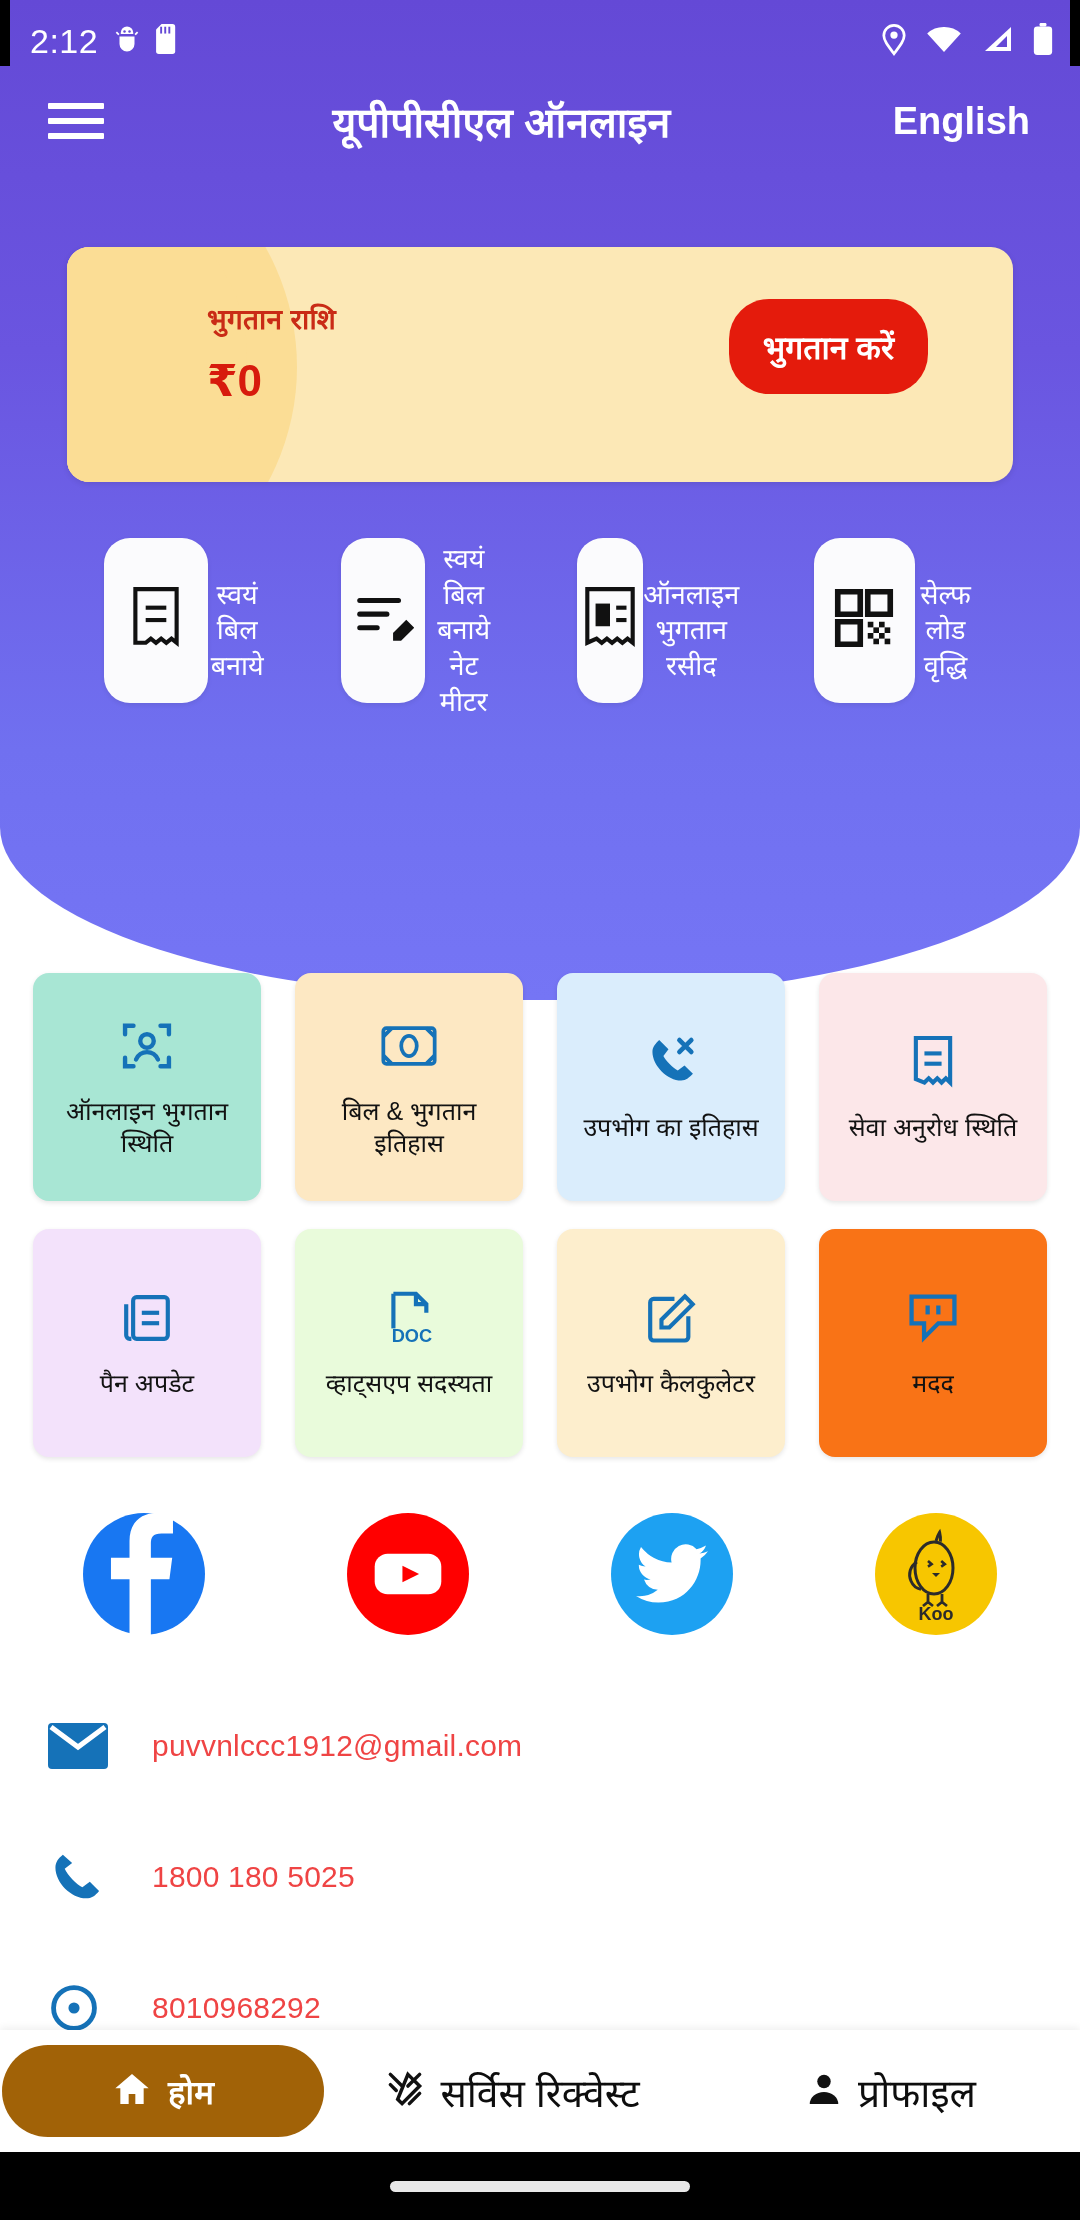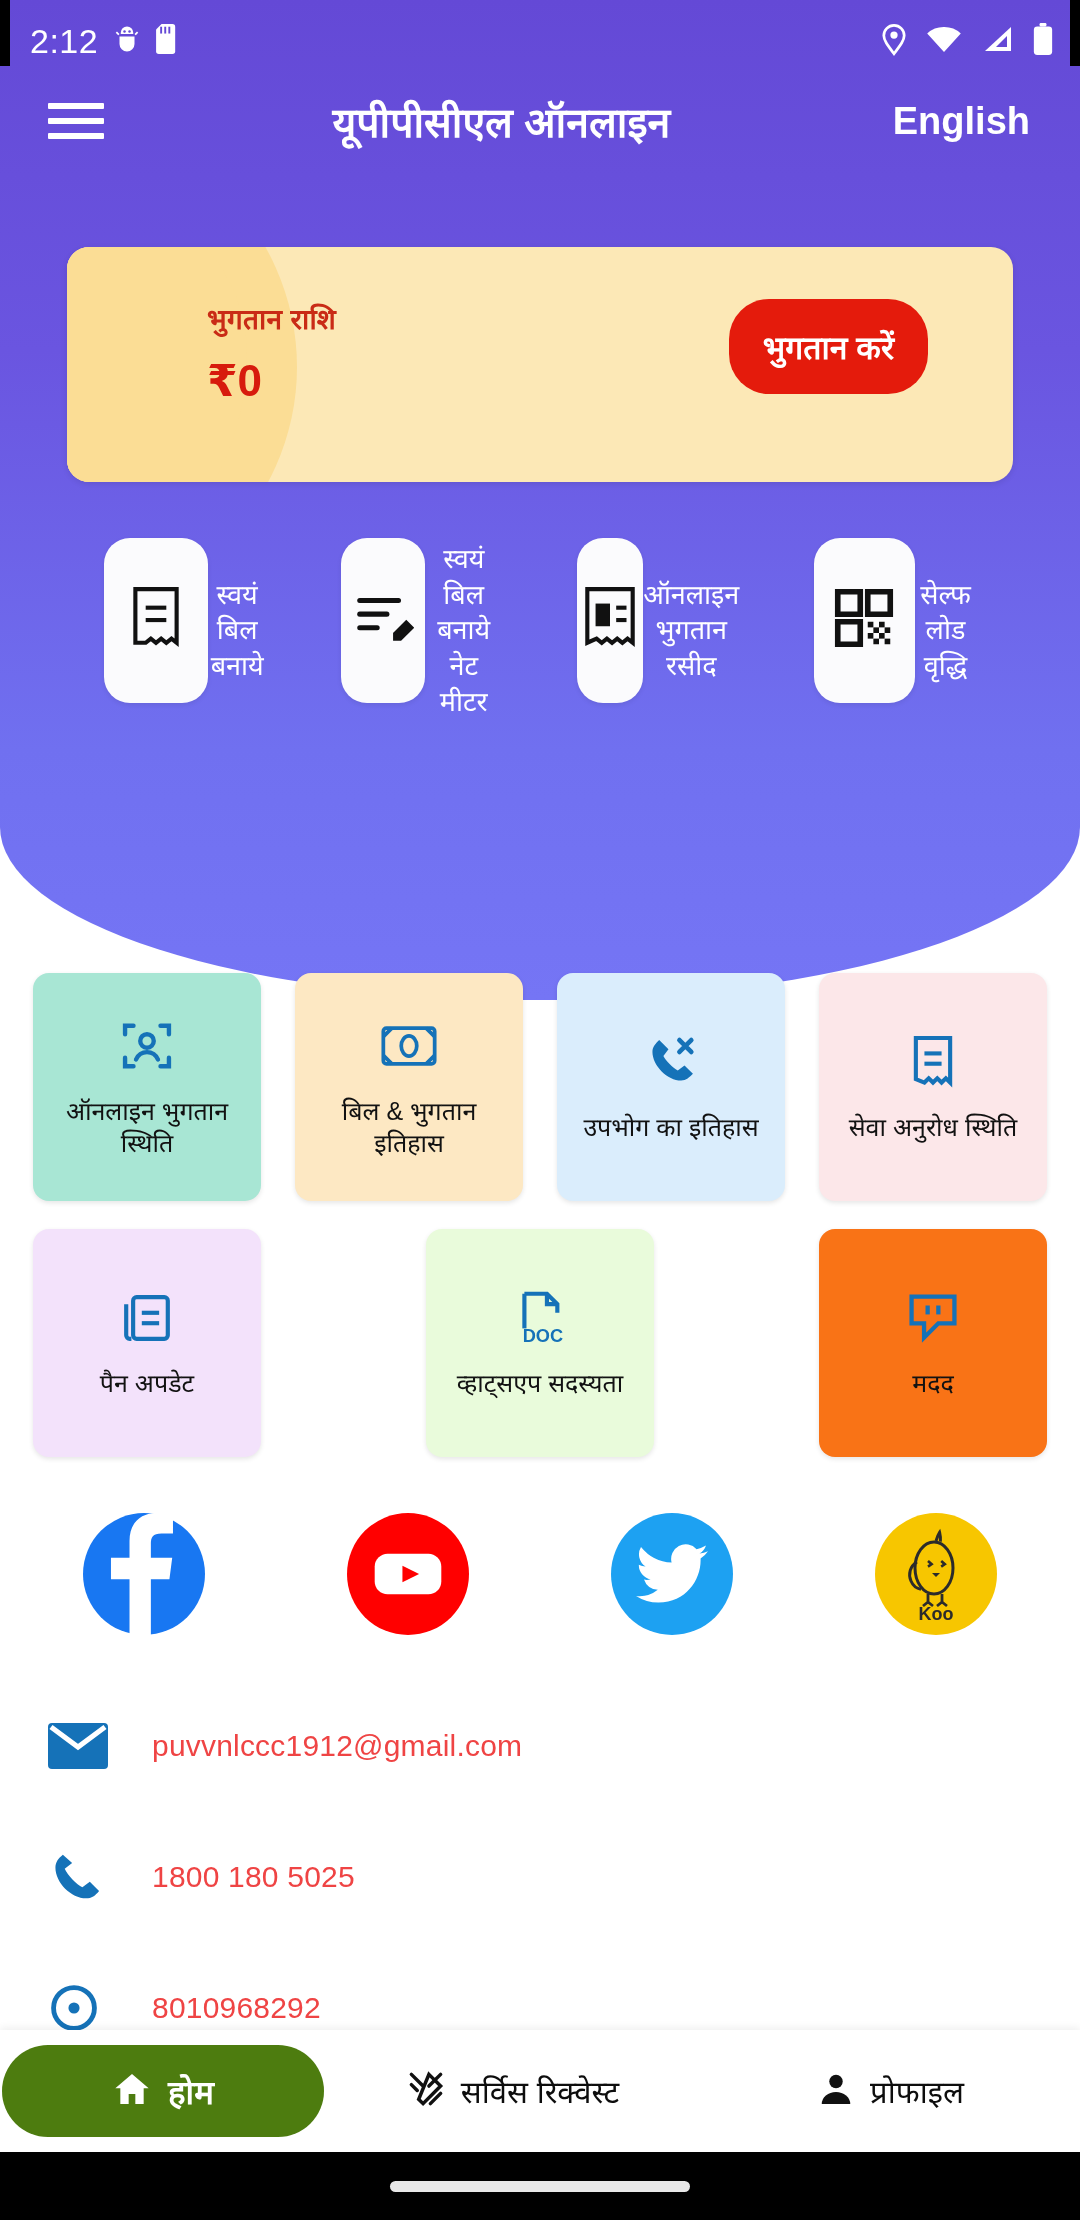--- a/index.html
+++ b/index.html
@@ -110,26 +110,26 @@
   .crow .ctext{ font-size:30px; font-weight:400; color:#ef4444; letter-spacing:.2px;}
 
   
   #bottomnav{
     position:absolute; left:0; top:2030px; width:1080px; height:122px;
     background:#ffffff; z-index:9; display:flex; align-items:center;
     box-shadow:0 -2px 8px rgba(0,0,0,.07);
   }
   .nav-item{ display:flex; align-items:center; gap:16px; cursor:pointer; }
   #nav-home{
-    background:#4d7c0f; color:#fff; border-radius:60px;
+    background:#a16207; color:#fff; border-radius:60px;
     height:92px; width:322px; justify-content:center; margin-left:2px;
   }
   #nav-home .nl{ font-size:33px; font-weight:600; }
   .nav-plain{ flex:1; justify-content:center; color:#0d0d0d; }
-  .nav-plain .nl{ font-size:31px; }
+  .nav-plain .nl{ font-size:39px; }
 
   
   #gesture{
     position:absolute; left:0; top:2152px; width:1080px; height:68px;
     background:#000; z-index:10; display:flex; align-items:center; justify-content:center;
   }
   #gesture .bar{ width:300px; height:11px; border-radius:8px; background:#e8e8e8; }
   #screen-edge-l,#screen-edge-r{
     position:absolute; top:0; width:10px; height:66px; background:#000; z-index:20;
   }
@@ -339,20 +339,29 @@
       <svg width="52" height="56" viewBox="0 0 30 32" fill="none" stroke="#1572b8" stroke-width="2.4">
         <path d="M6 2h13l6 6v5"></path>
         <path d="M6 2v20"></path>
         <path d="M19 2v6h6"></path>
         <text x="5" y="30" font-family="Liberation Sans, sans-serif" font-size="10.5" font-weight="bold" fill="#1572b8" stroke="none">DOC</text>
       </svg>
     </span>
     <span class="cl">व्हाट्सएप  सदस्यता</span>
   </div>
 
+  <div class="ccard" style="background:#fdeecd">
+    <span class="ci">
+      <svg width="52" height="54" viewBox="0 0 30 30" fill="none" stroke="#1572b8" stroke-width="2.4">
+        <path d="M25 14v12a2 2 0 0 1-2 2H5a2 2 0 0 1-2-2V6a2 2 0 0 1 2-2h12"></path>
+        <path d="M23 2.5 L27.5 7 L14 20.5 H9.5 V16 z"></path>
+      </svg>
+    </span>
+    <span class="cl">उपभोग  कैलकुलेटर</span>
+  </div>
 
   <div class="ccard" style="background:#f97316">
     <span class="ci">
       <svg width="50" height="54" viewBox="0 0 28 30" fill="none" stroke="#1572b8" stroke-width="2.4">
         <path d="M2 3h24v15h-9l-8 8v-8H2z"></path>
         <line x1="11" y1="8" x2="11" y2="13"></line>
           <line x1="17" y1="8" x2="17" y2="13"></line>
       </svg>
     </span>
     <span class="cl">मदद</span>

